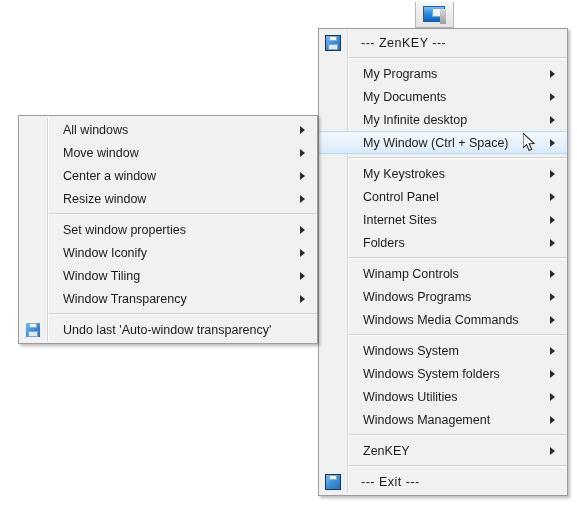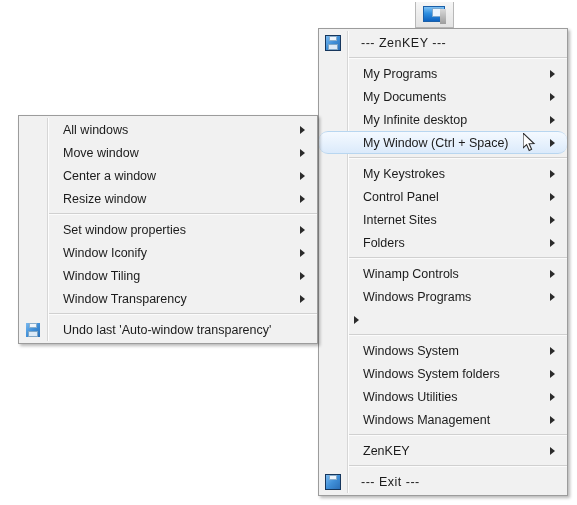--- a/index.html
+++ b/index.html
@@ -85,21 +85,20 @@
     display:block;
     width:0; height:0;
     border-left: 5px solid #2b2b2b;
     border-top: 4px solid transparent;
     border-bottom: 4px solid transparent;
   }
   .mi.sel {
     background: linear-gradient(180deg,#f4f9ff 0%, #e8f2fd 50%, #dbeafb 100%);
     border-top: 1px solid #b8d6f0;
     border-bottom: 1px solid #b8d6f0;
-    border-radius: 9px;
   }
   .mi.title .lbl {
     letter-spacing: 0.5px;
     padding-left: 14px;
   }
 
   .sep {
     height: 1px;
     margin: 3px 0 3px 28px;
     background: #d0d0d0;
@@ -226,20 +225,21 @@
     </div>
     <div class="mi">
       <span class="ico"></span>
       <span class="lbl">Windows Programs</span>
       <span class="arr">
           <i></i>
         </span>
     </div>
     <div class="mi">
       <span class="ico"></span>
+      <span class="lbl">Windows Media Commands</span>
       <span class="arr">
           <i></i>
         </span>
     </div>
 
     <div class="sep"></div>
 
     <div class="mi">
       <span class="ico"></span>
       <span class="lbl">Windows System</span>

